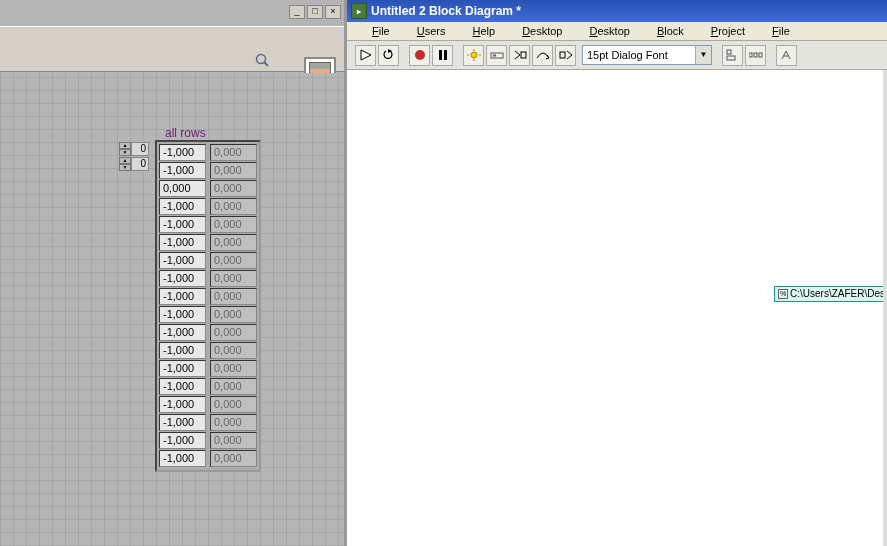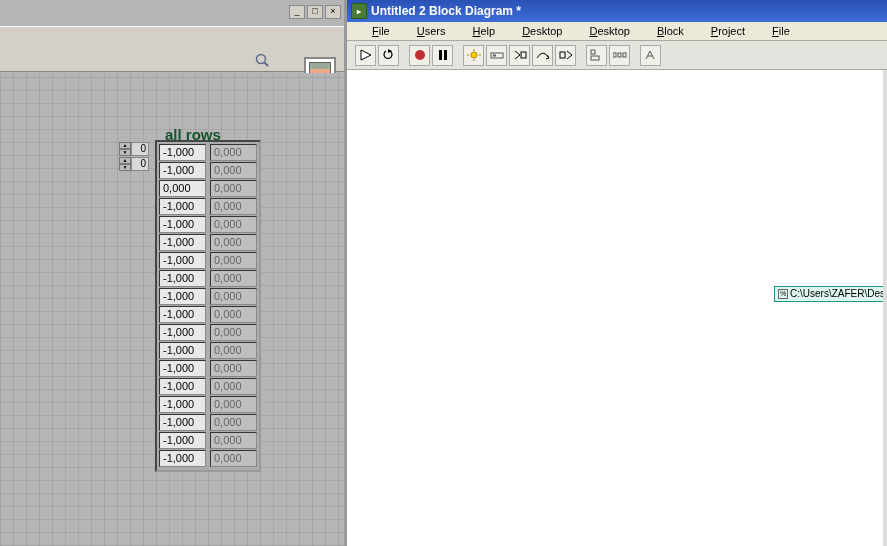--- a/index.html
+++ b/index.html
@@ -11,21 +11,21 @@
 .win-btn { width: 16px; height: 14px; background: #d4d0c8; border: 1px solid #888; font-size: 9px; line-height: 11px; text-align: center; cursor: pointer; font-family: Arial; }
 .left-toolbar { position: absolute; top: 26px; left: 0; right: 0; height: 46px; background: #d4d0c8; border-top: 1px solid #fff; border-bottom: 1px solid #888; }
 .search-box { position: absolute; top: 52px; left: 131px; width: 146px; height: 19px; background: #fff; border: 1px solid #888; display: flex; align-items: center; }
 .search-arrow { width: 10px; height: 17px; display: flex; align-items: center; justify-content: center; font-size: 8px; color: #555; }
 .search-input { flex: 1; border: none; outline: none; font-size: 11px; font-style: italic; color: #999; padding-left: 2px; height: 100%; }
 .help-btn { position: absolute; top: 52px; left: 280px; width: 17px; height: 17px; background: #d4d0c8; border: 1px solid #888; text-align: center; font-size: 11px; line-height: 15px; cursor: pointer; }
 .vi-icon { position: absolute; top: 30px; right: 8px; width: 32px; height: 38px; background: #fff; border: 2px solid #888; display: flex; flex-direction: column; align-items: center; justify-content: center; }
 .vi-icon-inner { width: 22px; height: 18px; background: linear-gradient(to bottom, #9a9 0%, #9a9 40%, #ea8 40%, #ea8 100%); border: 1px solid #666; }
 .vi-icon-num { font-size: 9px; }
 .grid-area { position: absolute; top: 73px; left: 0; right: 0; bottom: 0; background-color: #b5b5b5; background-image: repeating-linear-gradient(0deg, rgba(0,0,0,0.08) 0, rgba(0,0,0,0.08) 1px, transparent 1px, transparent 13px), repeating-linear-gradient(90deg, rgba(0,0,0,0.08) 0, rgba(0,0,0,0.08) 1px, transparent 1px, transparent 13px); }
-.array-label { position: absolute; top: 126px; left: 165px; font-weight: bold; font-size: 15px; color: #14532d; }
+.array-label { position: absolute; top: 126px; left: 165px; font-weight: normal; font-size: 12px; color: #701a75; }
 .index-box { position: absolute; top: 141px; left: 119px; width: 32px; height: 30px; }
 .idx-row { height: 15px; display: flex; align-items: center; }
 .idx-input { width: 18px; height: 14px; background: #d8d8d8; border: 1px solid #888; font-size: 10px; text-align: right; padding-right: 2px; }
 .idx-spin { width: 12px; height: 14px; display: flex; flex-direction: column; }
 .idx-spin-btn { flex: 1; background: #bbb; border: 1px solid #777; font-size: 5px; line-height: 5px; text-align: center; }
 .array-frame { position: absolute; top: 140px; left: 155px; width: 106px; background: #acacac; border: 2px inset #999; padding: 2px; }
 .cell-row { display: flex; gap: 4px; margin-bottom: 1px; }
 .cell { width: 48px; height: 17px; border: 1px inset #888; font-size: 11px; padding-left: 3px; line-height: 15px; }
 .cell-active { background: #e8e8e8; color: #000; }
 .cell-dim { background: #bfbfbf; color: #666; }
@@ -236,20 +236,24 @@
             <path d="M1 9 Q7 -1 13 9" fill="none" stroke="#000"></path>
             <path d="M11 6 L13 9 L10 10" fill="none" stroke="#000"></path>
           </svg>
         </div>
       <div class="tb-btn">
           <svg width="14" height="12">
             <rect x="1" y="3" width="5" height="6" fill="none" stroke="#000"></rect>
             <path d="M8 2 L13 6 L8 10" fill="none" stroke="#000"></path>
           </svg>
         </div>
+      <div class="font-combo">
+        <span>15pt Dialog Font</span>
+        <div class="combo-arrow">▼</div>
+      </div>
       <div class="tb-sep"></div>
       <div class="tb-btn">
           <svg width="14" height="12">
             <rect x="1" y="1" width="4" height="4" fill="none" stroke="#555"></rect>
             <rect x="1" y="7" width="8" height="4" fill="none" stroke="#555"></rect>
           </svg>
         </div>
       <div class="tb-btn">
           <svg width="14" height="12">
             <rect x="0" y="4" width="3" height="4" fill="none" stroke="#555"></rect>

